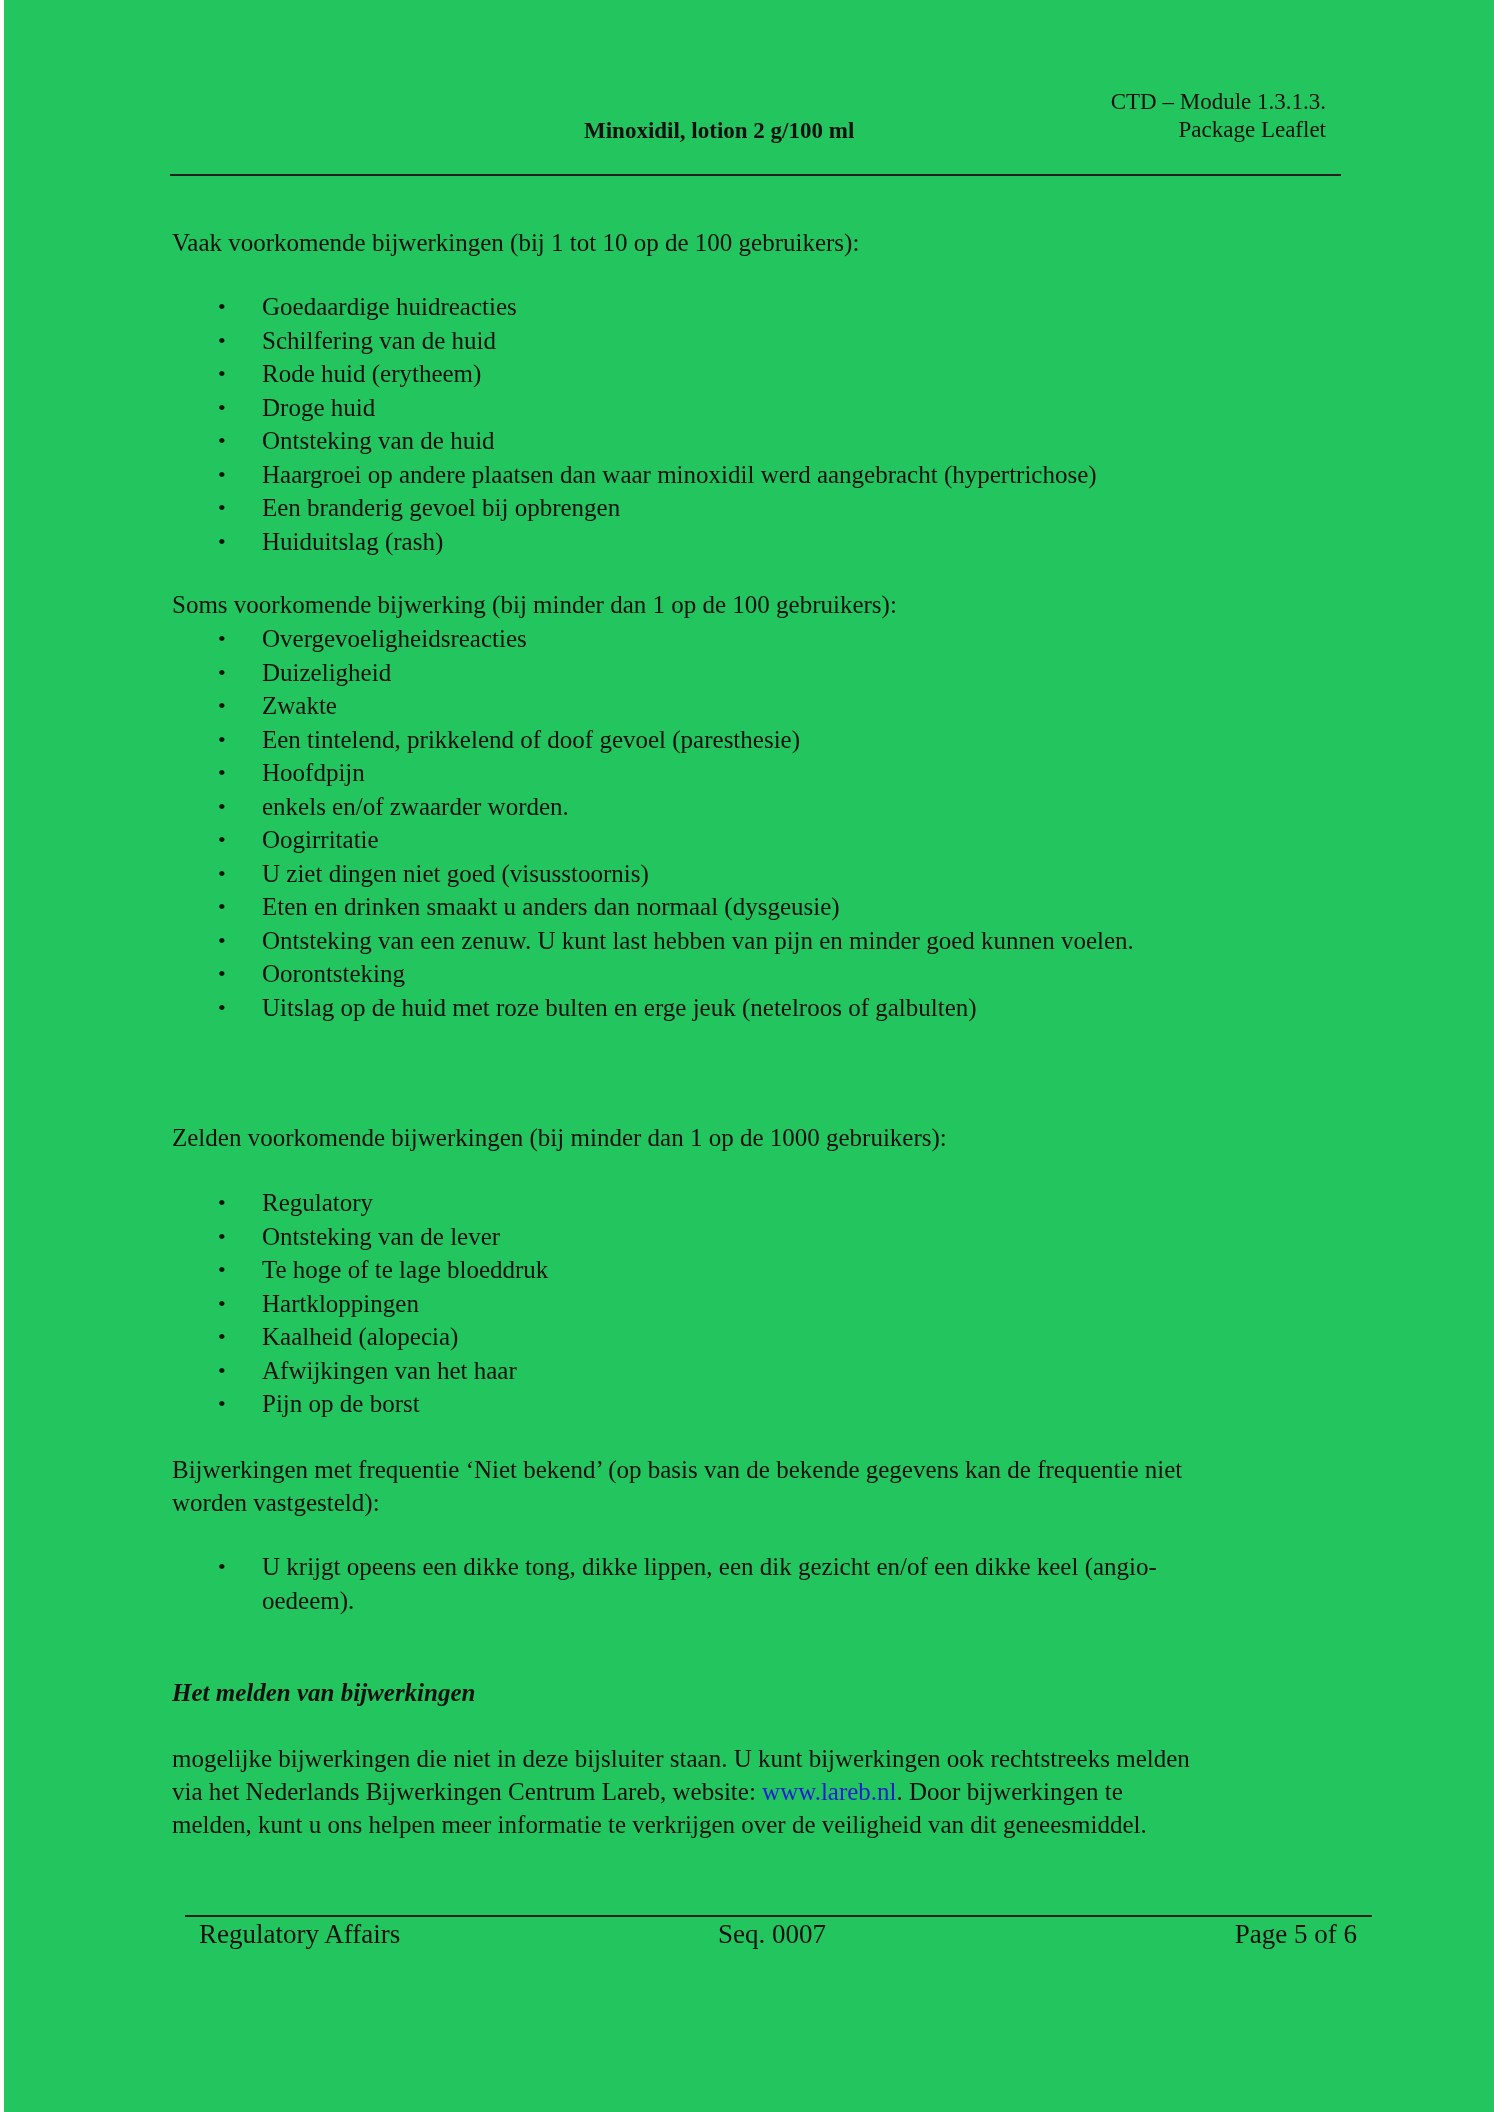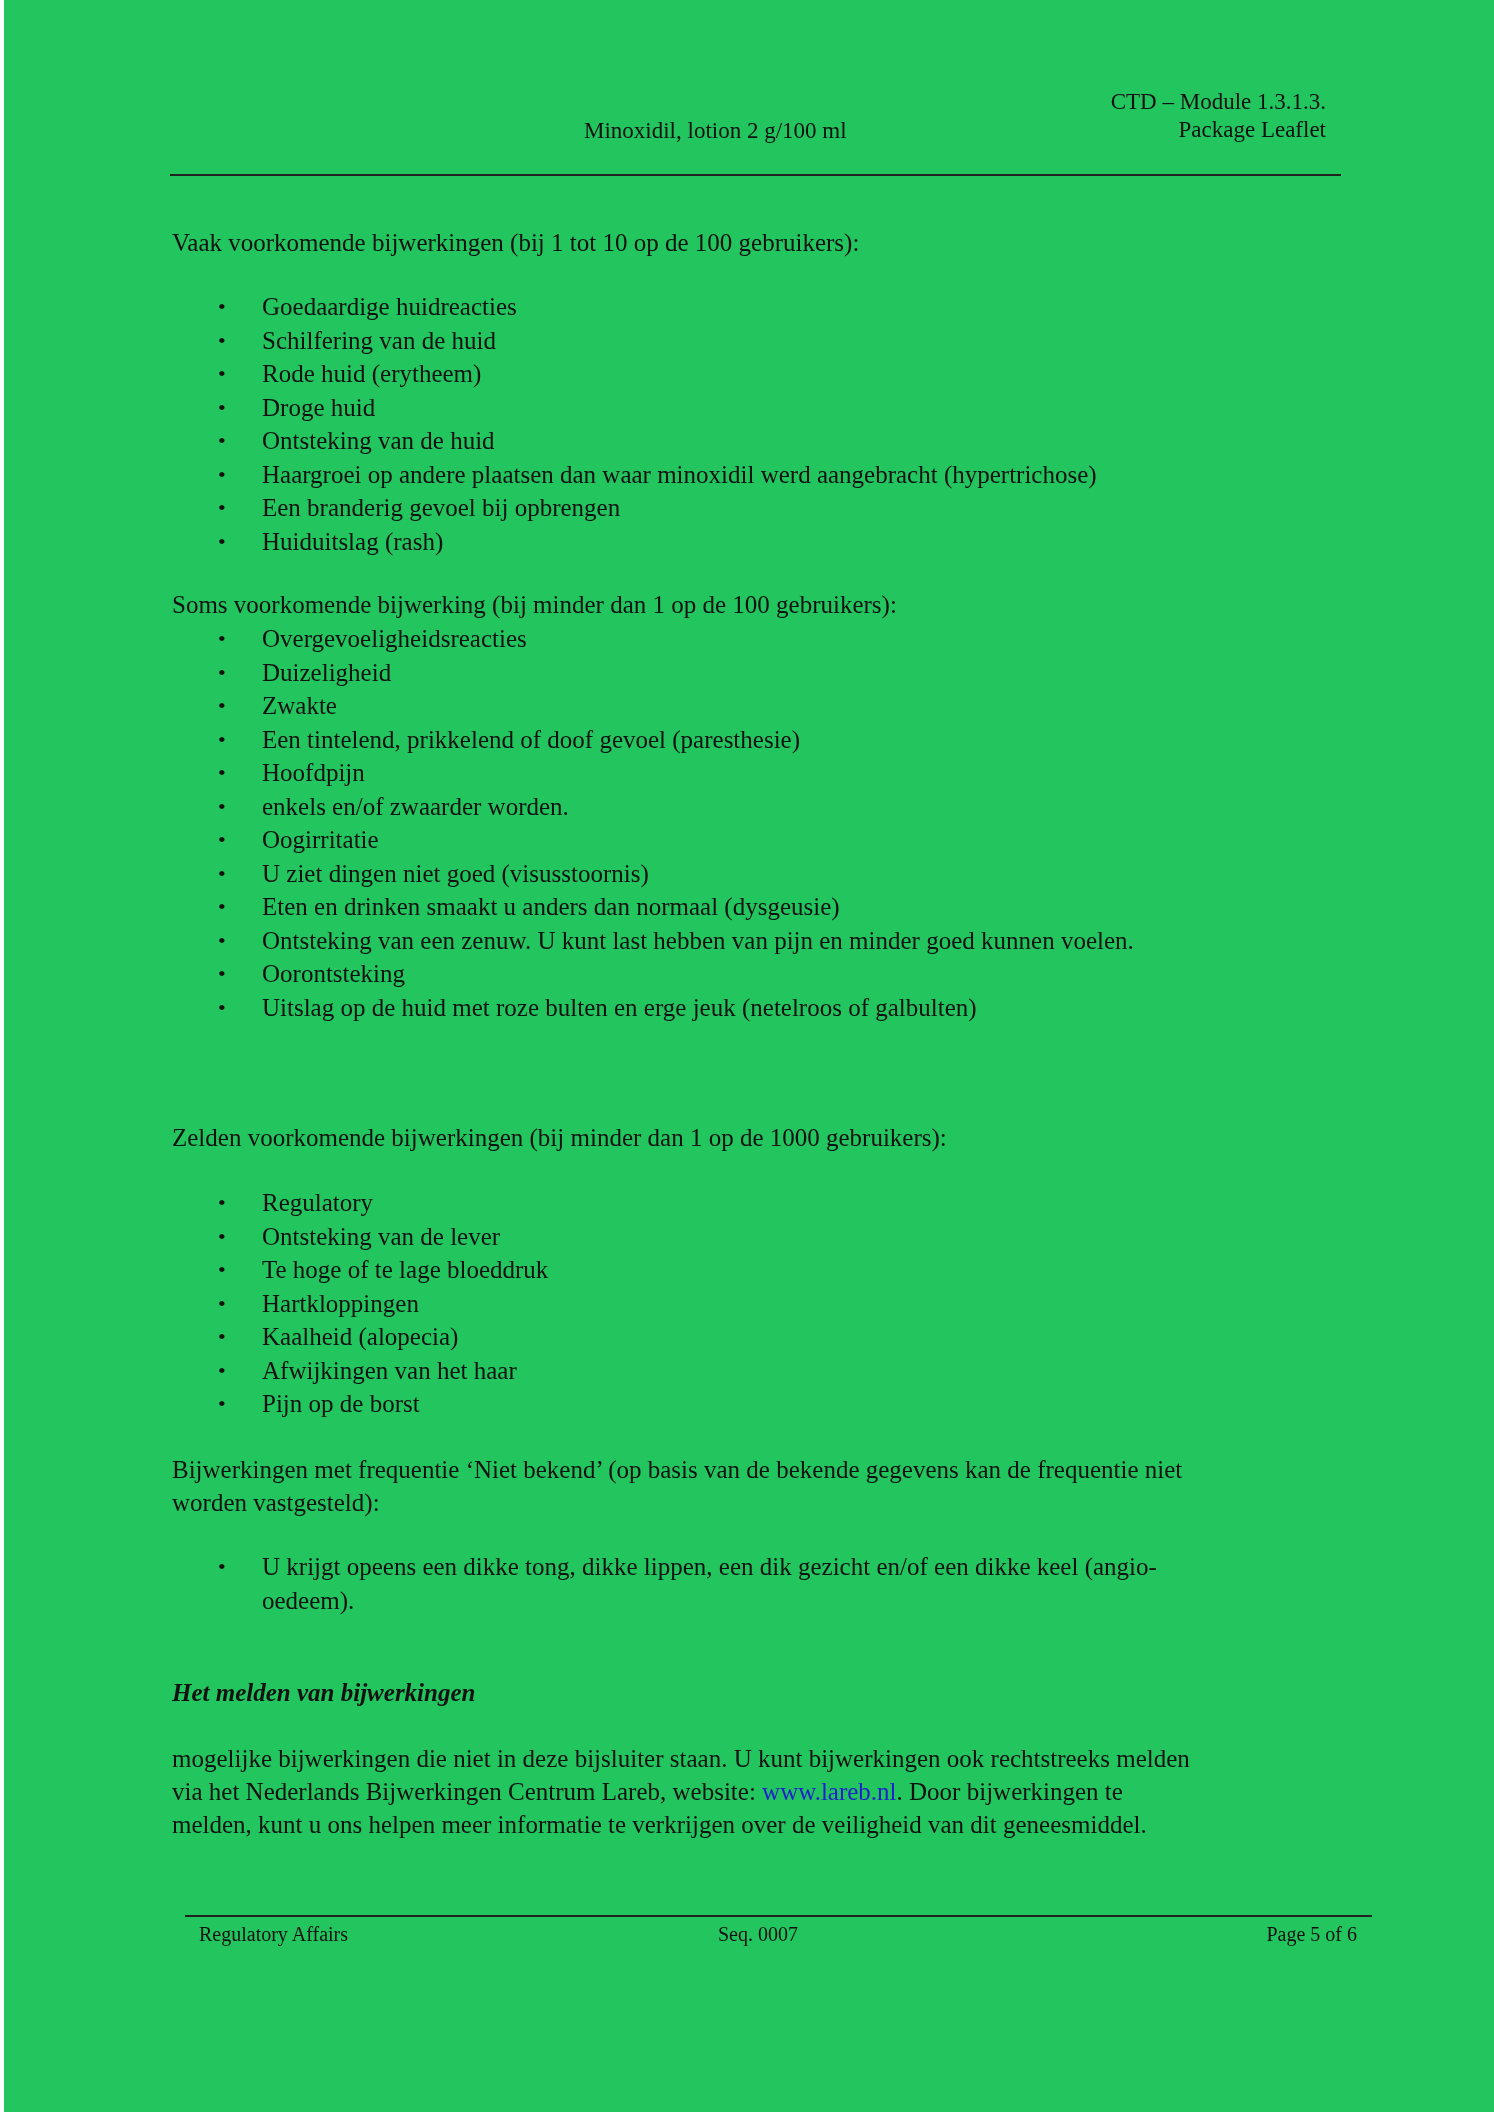--- a/index.html
+++ b/index.html
@@ -5,35 +5,35 @@
     html, body { margin: 0; padding: 0; background: #ffffff; }
     body {
       width: 1494px; height: 2112px; position: relative; overflow: hidden;
       font-family: "Liberation Serif", "DejaVu Serif", serif;
       color: #111111;
     }
     .page { position: absolute; left: 4px; top: 0; width: 1494px; height: 2112px; background: #22c55e; }
 
     
     .hdr-right { position: absolute; right: 172px; top: 88px; text-align: right; font-size: 23px; line-height: 28px; }
-    .hdr-title { position: absolute; left: 580px; top: 117px; font-size: 23px; font-weight: normal; line-height: 28px; }
+    .hdr-title { position: absolute; left: 580px; top: 117px; font-size: 23px; font-weight: bold; line-height: 28px; }
     .hdr-rule { position: absolute; left: 166px; top: 174px; width: 1171px; height: 0; border-top: 2.5px solid #222; }
 
     
     .txt { position: absolute; left: 168px; font-size: 25px; line-height: 33.5px; white-space: nowrap; }
     .lst { position: absolute; left: 168px; margin: 0; padding: 0; list-style: none; font-size: 25px; line-height: 33.5px; }
     .lst li { position: relative; padding-left: 90px; white-space: nowrap; }
     .lst li .bul { position: absolute; left: 46px; top: 0; font-size: 22px; }
     .lst li .wrap2 { display: block; }
     .bold { font-weight: bold; font-style: italic; }
     .link { color: #1f1fd0; }
 
     
     .ftr-rule { position: absolute; left: 181px; top: 1915px; width: 1187px; height: 0; border-top: 2.5px solid #222; }
-    .ftr { position: absolute; top: 1920px; font-size: 20px; line-height: 28px; white-space: nowrap; }
+    .ftr { position: absolute; top: 1920px; font-size: 27px; line-height: 28px; white-space: nowrap; }
   </style>
 </head>
 <body>
 
 <div class="page">
 
   <div class="hdr-right">
     <div>CTD – Module 1.3.1.3.</div>
     <div>Package Leaflet</div>
   </div>

